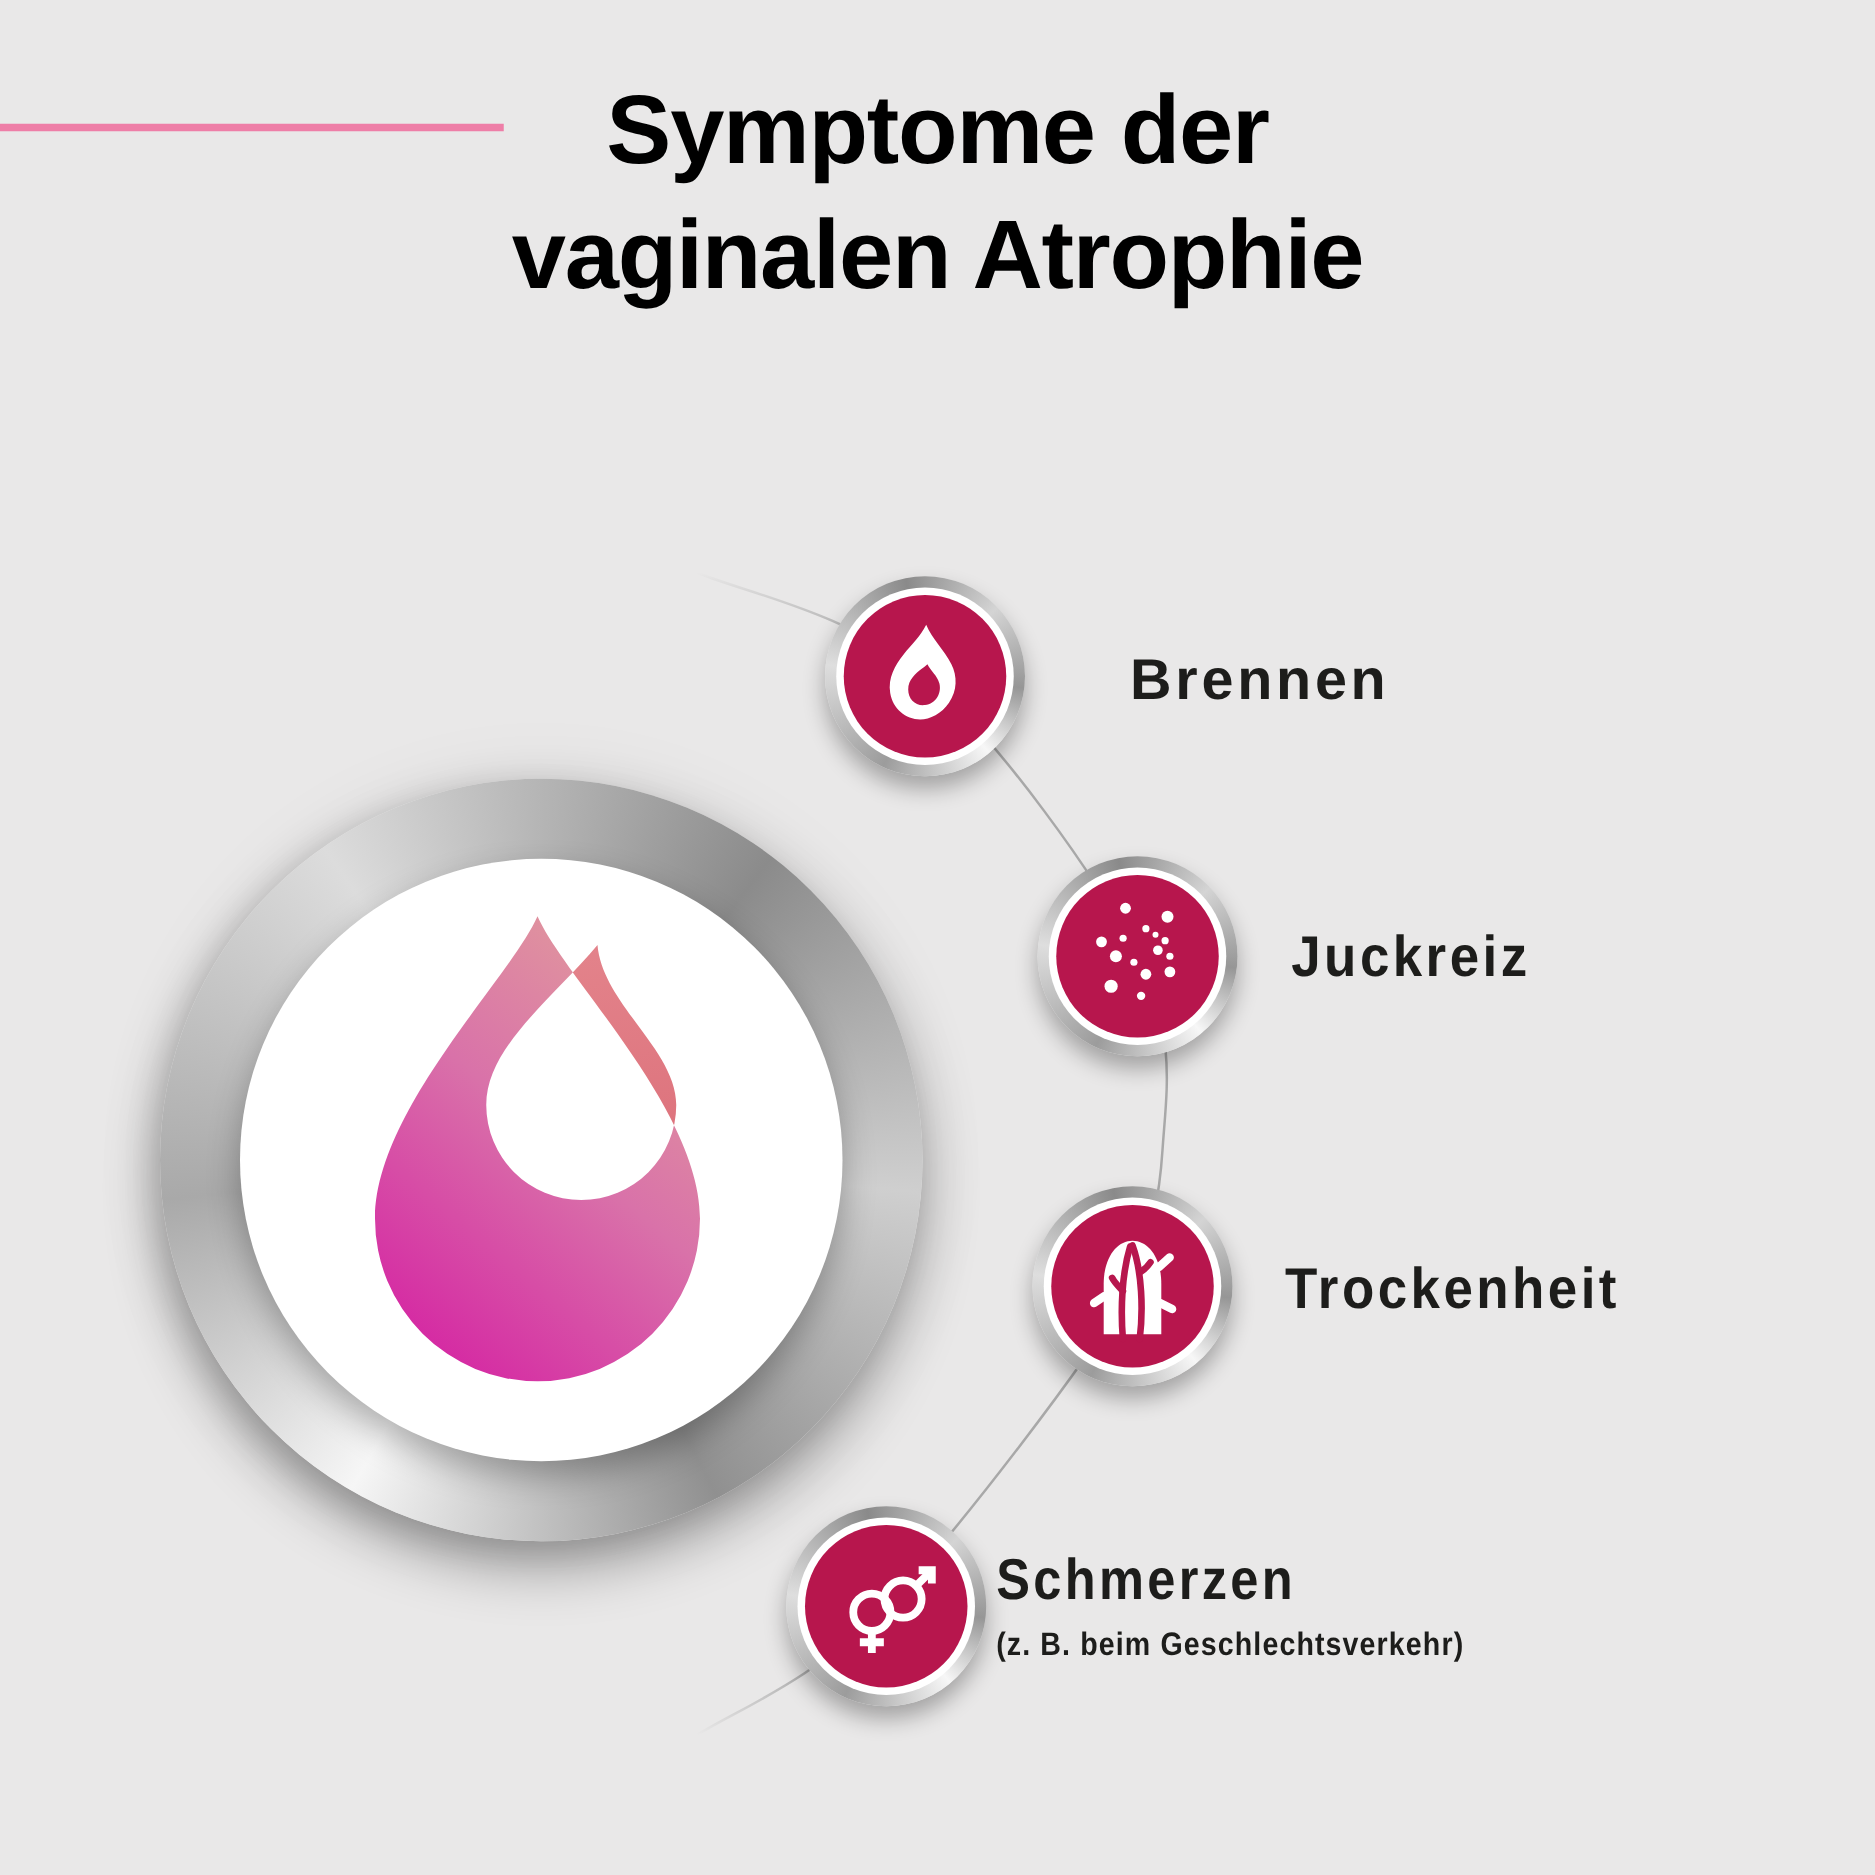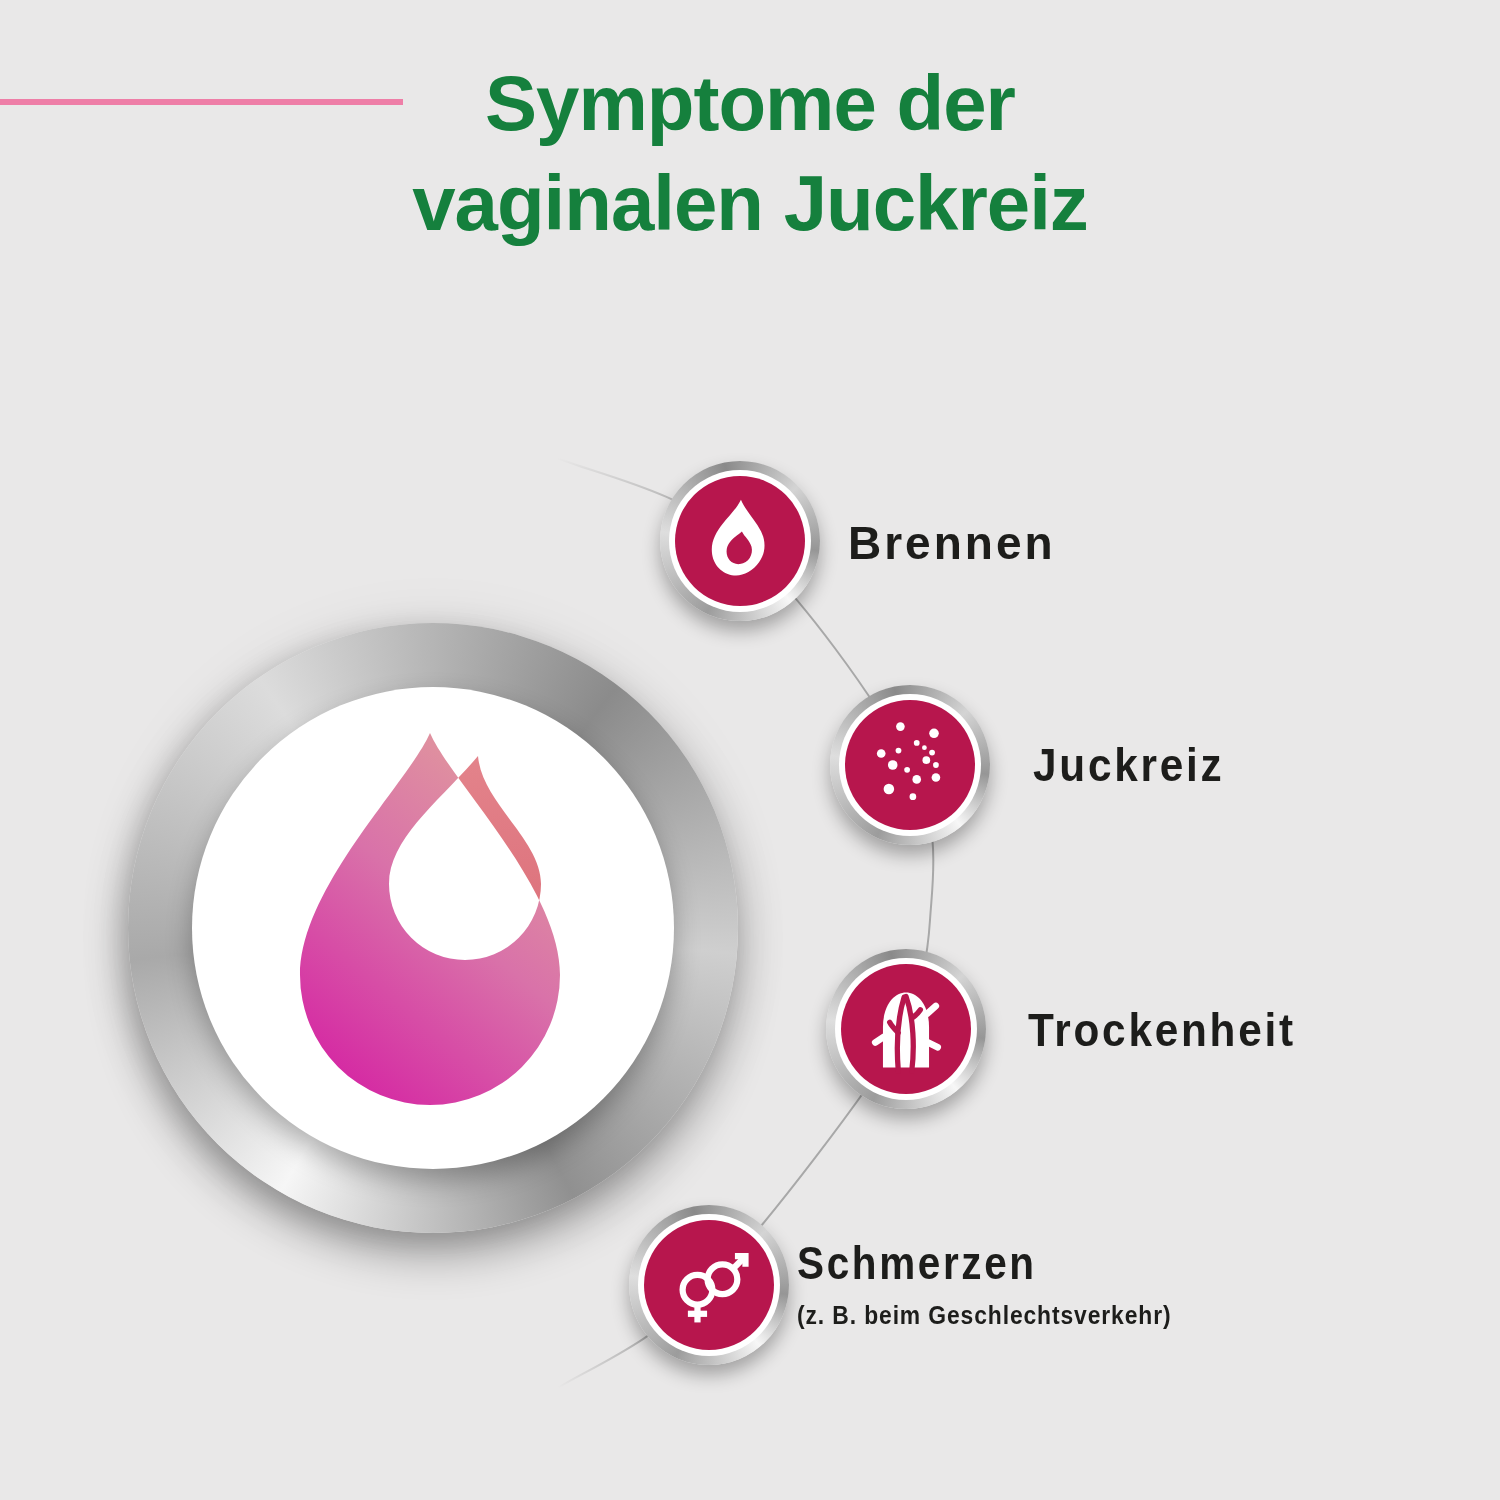--- a/index.html
+++ b/index.html
@@ -4,21 +4,21 @@
 <style>
   html,body{margin:0;padding:0;background:#e9e8e8;}
   .canvas{
     position:relative;width:1500px;height:1500px;overflow:hidden;
     background:#e9e8e8;font-family:"Liberation Sans",sans-serif;
   }
   
   .accent-line{position:absolute;left:0;top:99px;width:403px;height:6px;background:#ee7ea7;z-index:5;}
   .title{
     position:absolute;left:75px;top:53px;width:1350px;text-align:center;
-    color:#15803d;font-size:78px;line-height:100px;font-weight:700;letter-spacing:-1px;z-index:5;
+    color:#000000;font-size:78px;line-height:100px;font-weight:700;letter-spacing:-1px;z-index:5;
   }
   
   .arc-svg{position:absolute;left:0;top:0;z-index:1;}
   
   .big-badge{
     position:absolute;left:128px;top:623px;width:610px;height:610px;border-radius:50%;
     background:conic-gradient(from 210deg,#f6f6f6,#a9a9a9 15%,#dcdcdc 32%,#8b8b8b 52%,#cfcfcf 68%,#909090 84%,#f6f6f6 100%);
     box-shadow:0 22px 44px rgba(0,0,0,.30), -8px 8px 24px rgba(0,0,0,.10), 0 0 60px rgba(0,0,0,.07);
     z-index:2;
   }
@@ -47,21 +47,21 @@
 </style>
 </head>
 <body>
 
 <div class="canvas">
 
   <div class="accent-line"></div>
 
   <div class="title">
     <div>Symptome der</div>
-    <div>vaginalen Juckreiz</div>
+    <div>vaginalen Atrophie</div>
   </div>
 
   <svg class="arc-svg" width="1500" height="1500" viewBox="0 0 1500 1500">
     <defs>
       <linearGradient id="arcFade" gradientUnits="userSpaceOnUse" x1="558" y1="458" x2="558" y2="1388">
         <stop offset="0" stop-color="#a8a8a8" stop-opacity="0"></stop>
         <stop offset="0.06" stop-color="#a8a8a8" stop-opacity="1"></stop>
         <stop offset="0.94" stop-color="#a8a8a8" stop-opacity="1"></stop>
         <stop offset="1" stop-color="#a8a8a8" stop-opacity="0"></stop>
       </linearGradient>
@@ -102,21 +102,21 @@
     <div class="badge-white"></div>
     <div class="badge-core">
       <svg width="96" height="96" viewBox="-50 -50 100 100">
         <path fill="#ffffff" d="M1,-43 C6,-31 16,-22 22,-10 C27,0 27,12 20,22 C14,31 4,36 -4,36
                  C-16,36 -27,27 -29,14 C-31,1 -25,-9 -18,-18 C-11,-27 -4,-33 1,-43 Z"></path>
         <path fill="#b7164d" d="M2,-10 C5,-4 10,-1 12,6 C14,14 9,23 0,24 C-8,25 -14,19 -14,11
                  C-14,3 -8,-2 -3,-6 C-1,-7.5 1,-9 2,-10 Z"></path>
       </svg>
     </div>
   </div>
-  <div class="sym-label" style="left:848px;top:516px;">Brennen</div>
+  <div class="sym-label" style="left:904px;top:516px;">Brennen</div>
 
   <div class="badge" style="left:830px;top:685px;">
     <div class="badge-white"></div>
     <div class="badge-core">
       <svg width="96" height="96" viewBox="-50 -50 100 100">
         <g fill="#ffffff">
           <circle cx="-10" cy="-40" r="4.5"></circle>
             <circle cx="25" cy="-33" r="5"></circle>
           <circle cx="7" cy="-23" r="3"></circle>
             <circle cx="15" cy="-18" r="2.5"></circle>

